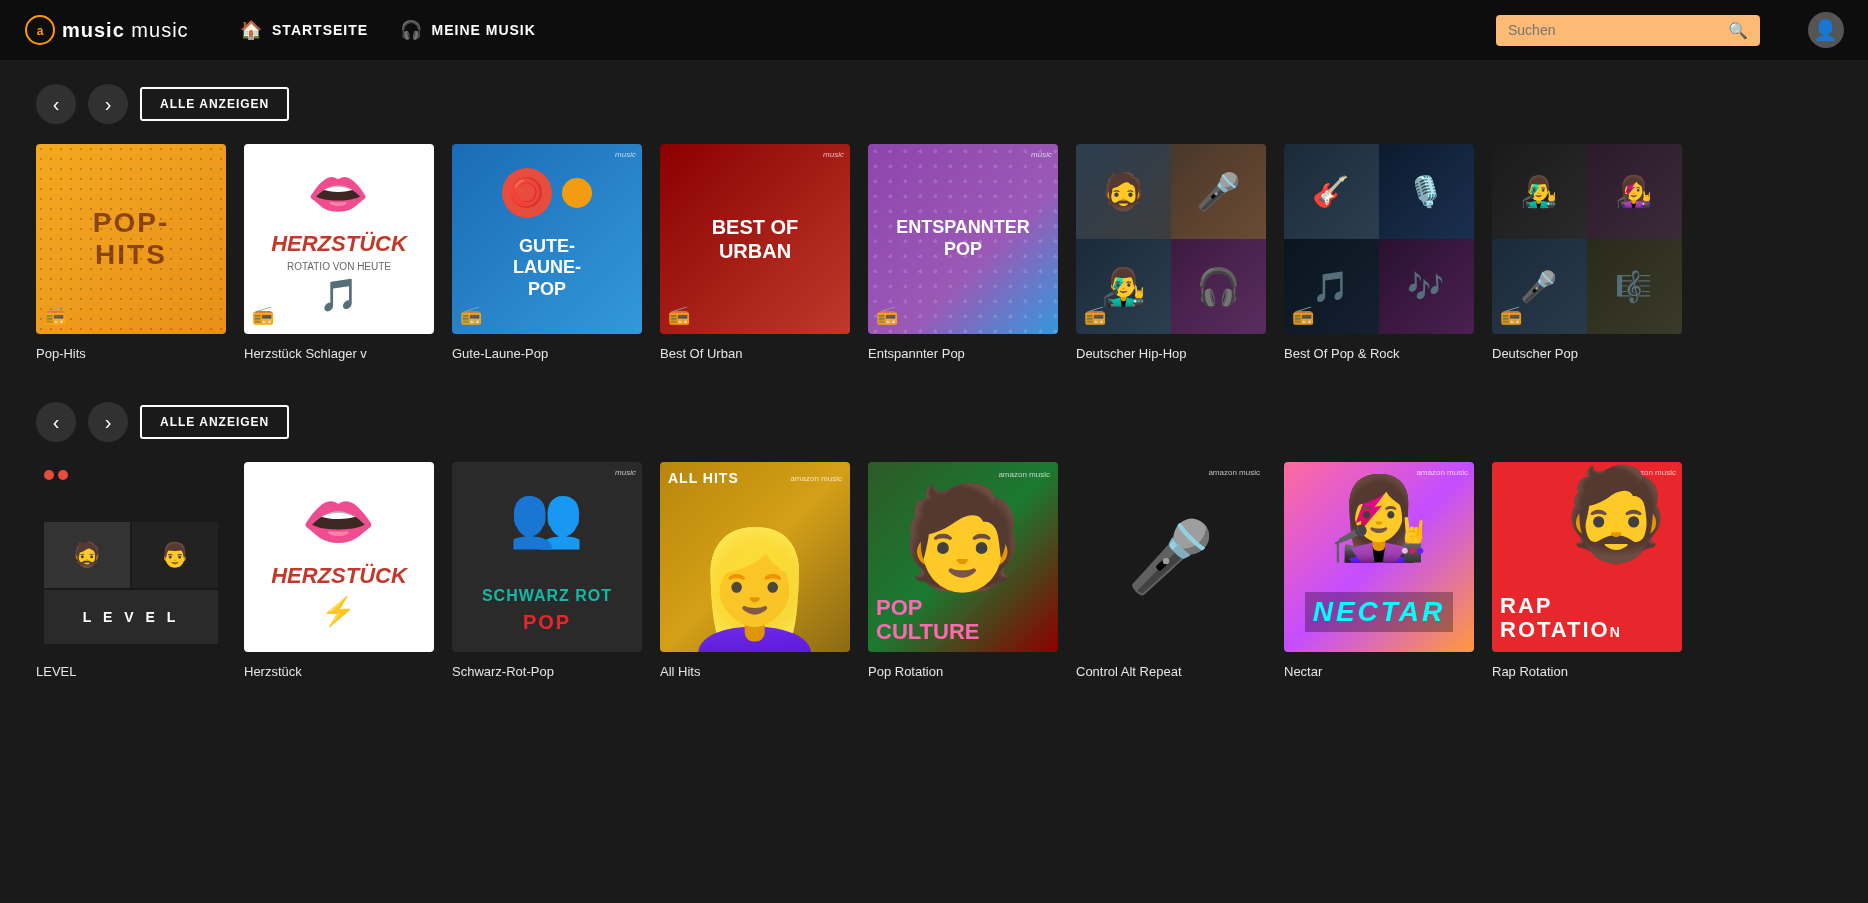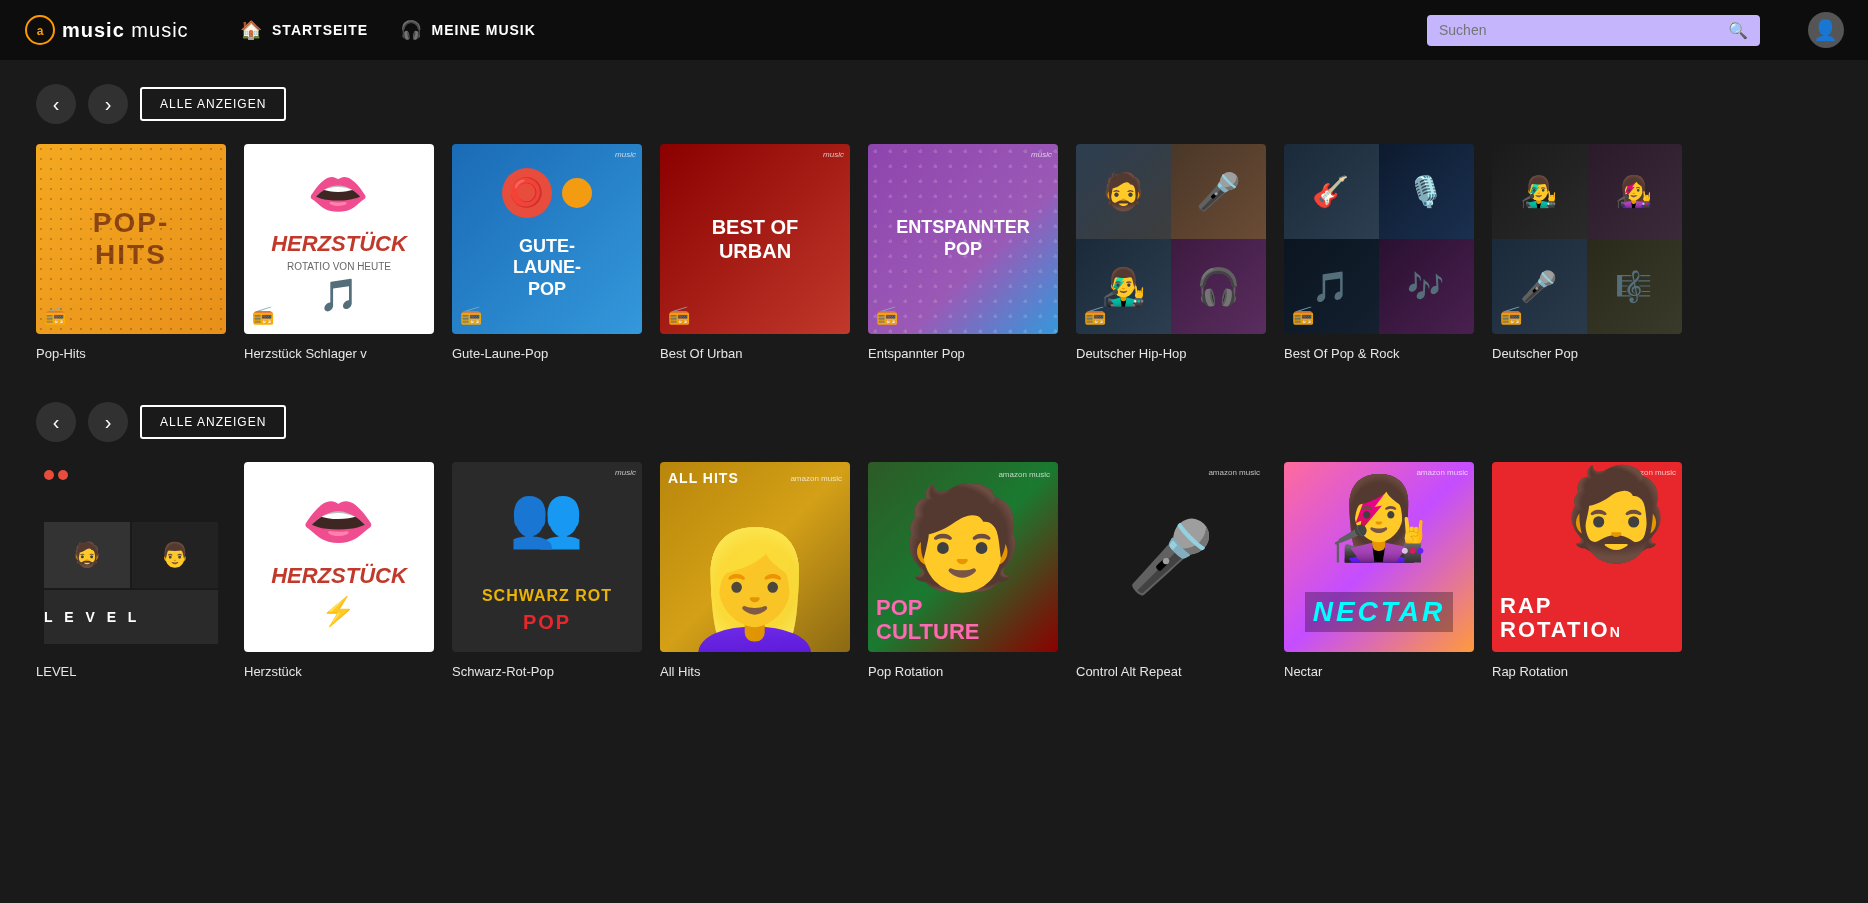--- a/index.html
+++ b/index.html
@@ -42,24 +42,24 @@
       cursor: pointer;
       text-decoration: none;
     }
     .nav-icon {
       font-size: 18px;
     }
     .search-bar {
       margin-left: auto;
       display: flex;
       align-items: center;
-      background-color: #c4b5fd;
+      background-color: #fdba74;
       border-radius: 4px;
       padding: 6px 12px;
-      width: 333px;
+      width: 264px;
       gap: 8px;
     }
     .search-input {
       border: none;
       outline: none;
       background: transparent;
       font-size: 14px;
       color: #333;
       flex: 1;
     }
@@ -114,21 +114,21 @@
       align-items: center;
       justify-content: center;
       width: 40px;
       height: 40px;
     }
     .alle-anzeigen-btn {
       background: transparent;
       border: 2px solid #ffffff;
       color: #ffffff;
       font-size: 12px;
-      font-weight: normal;
+      font-weight: bold;
       letter-spacing: 1px;
       padding: 8px 18px;
       cursor: pointer;
       border-radius: 3px;
     }
 
     
     .cards-grid {
       display: flex;
       gap: 18px;
@@ -487,21 +487,21 @@
       <div class="card">
         <div class="card-image">
           <div class="card-image-inner bg-level" style="flex-direction:column; justify-content:space-between; padding:8px;">
             <div style="display:flex; gap:4px; align-items:flex-start; width:100%;">
               <div style="width:10px; height:10px; background:#e74c3c; border-radius:50%;"></div>
               <div style="width:10px; height:10px; background:#e74c3c; border-radius:50%;"></div>
             </div>
             <div style="display:grid; grid-template-columns:1fr 1fr; gap:2px; width:100%; height:70%;">
               <div style="background:#333; display:flex;align-items:center;justify-content:center;font-size:24px;">🧔</div>
               <div style="background:#222; display:flex;align-items:center;justify-content:center;font-size:24px;">👨</div>
-              <div style="background:#2a2a2a; grid-column:1/-1; display:flex;align-items:center;justify-content:flex-start;">
+              <div style="background:#2a2a2a; grid-column:1/-1; display:flex;align-items:center;justify-content:center;">
                 <span style="font-size:14px; font-weight:900; color:#fff; letter-spacing:4px;">L E V E L</span>
               </div>
             </div>
           </div>
         </div>
         <span class="card-label">LEVEL</span>
       </div>
 
       <div class="card">
         <div class="card-image">
@@ -513,21 +513,21 @@
           </div>
         </div>
         <span class="card-label">Herzstück</span>
       </div>
 
       <div class="card">
         <div class="card-image">
           <div class="card-image-inner bg-schwarz-rot" style="flex-direction:column; align-items:center; justify-content:center; gap:6px;">
             <span class="music-badge">music</span>
             <div style="font-size:60px;">👥</div>
-            <div style="font-size:16px; font-weight:900; color:#eab308; text-transform:uppercase; letter-spacing:1px;margin-top:29px;">schwarz rot</div>
+            <div style="font-size:16px; font-weight:900; color:#14b8a6; text-transform:uppercase; letter-spacing:1px;margin-top:29px;">schwarz rot</div>
             <div style="font-size:20px; font-weight:900; color:#e8272d; text-transform:uppercase; letter-spacing:2px;">pop</div>
           </div>
         </div>
         <span class="card-label">Schwarz-Rot-Pop</span>
       </div>
 
       <div class="card">
         <div class="card-image">
           <div class="card-image-inner bg-all-hits" style="flex-direction:column; align-items:flex-start; justify-content:flex-start;">
             <div style="display:flex; align-items:center; justify-content:space-between; width:100%; padding:8px;">

